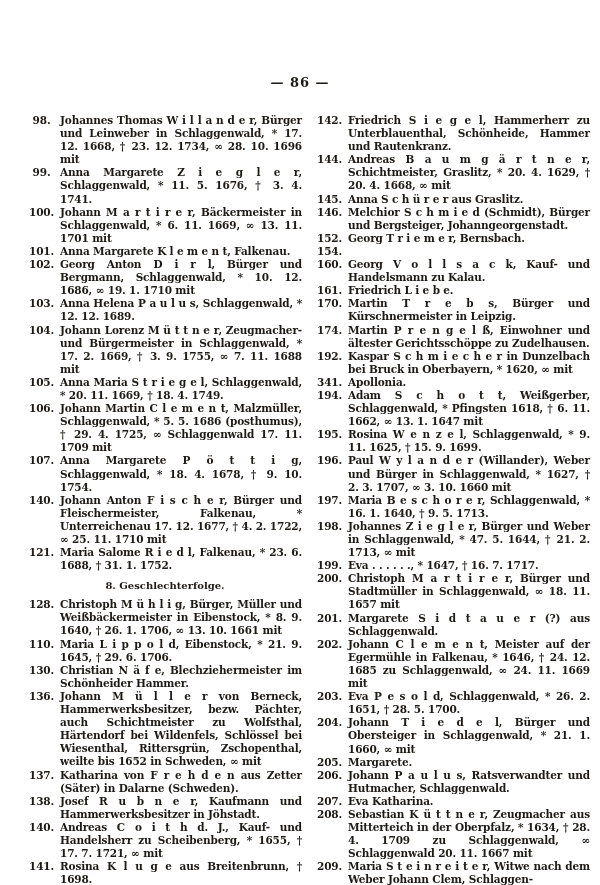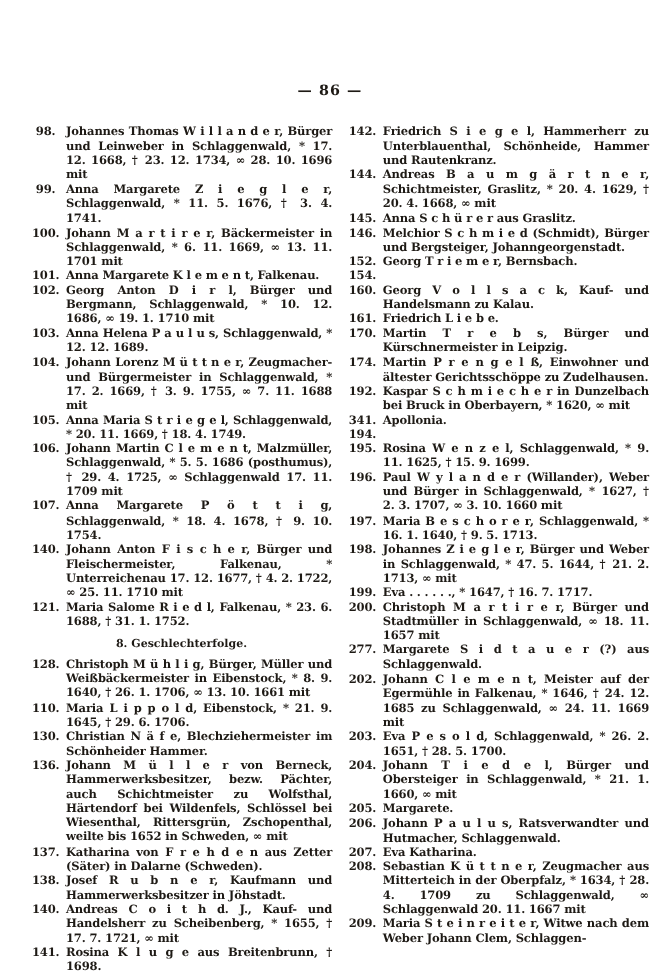--- a/index.html
+++ b/index.html
@@ -186,20 +186,21 @@
           <div class="entry">
             <span class="no">192.</span>
             <span class="txt">Kaspar S c h m i e c h e r in Dunzelbach bei Bruck in Oberbayern, * 1620, ∞ mit</span>
           </div>
           <div class="entry">
             <span class="no">341.</span>
             <span class="txt">Apollonia.</span>
           </div>
           <div class="entry">
             <span class="no">194.</span>
+            <span class="txt">Adam S c h o t t, Weißgerber, Schlaggenwald, * Pfingsten 1618, † 6. 11. 1662, ∞ 13. 1. 1647 mit</span>
           </div>
           <div class="entry">
             <span class="no">195.</span>
             <span class="txt">Rosina W e n z e l, Schlaggenwald, * 9. 11. 1625, † 15. 9. 1699.</span>
           </div>
           <div class="entry">
             <span class="no">196.</span>
             <span class="txt">Paul W y l a n d e r (Willander), Weber und Bürger in Schlaggenwald, * 1627, † 2. 3. 1707, ∞ 3. 10. 1660 mit</span>
           </div>
           <div class="entry">
@@ -212,21 +213,21 @@
           </div>
           <div class="entry">
             <span class="no">199.</span>
             <span class="txt">Eva . . . . . ., * 1647, † 16. 7. 1717.</span>
           </div>
           <div class="entry">
             <span class="no">200.</span>
             <span class="txt">Christoph M a r t i r e r, Bürger und Stadtmüller in Schlaggenwald, ∞ 18. 11. 1657 mit</span>
           </div>
           <div class="entry">
-            <span class="no">277.</span>
+            <span class="no">201.</span>
             <span class="txt">Margarete S i d t a u e r (?) aus Schlaggenwald.</span>
           </div>
           <div class="entry">
             <span class="no">202.</span>
             <span class="txt">Johann C l e m e n t, Meister auf der Egermühle in Falkenau, * 1646, † 24. 12. 1685 zu Schlaggenwald, ∞ 24. 11. 1669 mit</span>
           </div>
           <div class="entry">
             <span class="no">203.</span>
             <span class="txt">Eva P e s o l d, Schlaggenwald, * 26. 2. 1651, † 28. 5. 1700.</span>
           </div>

